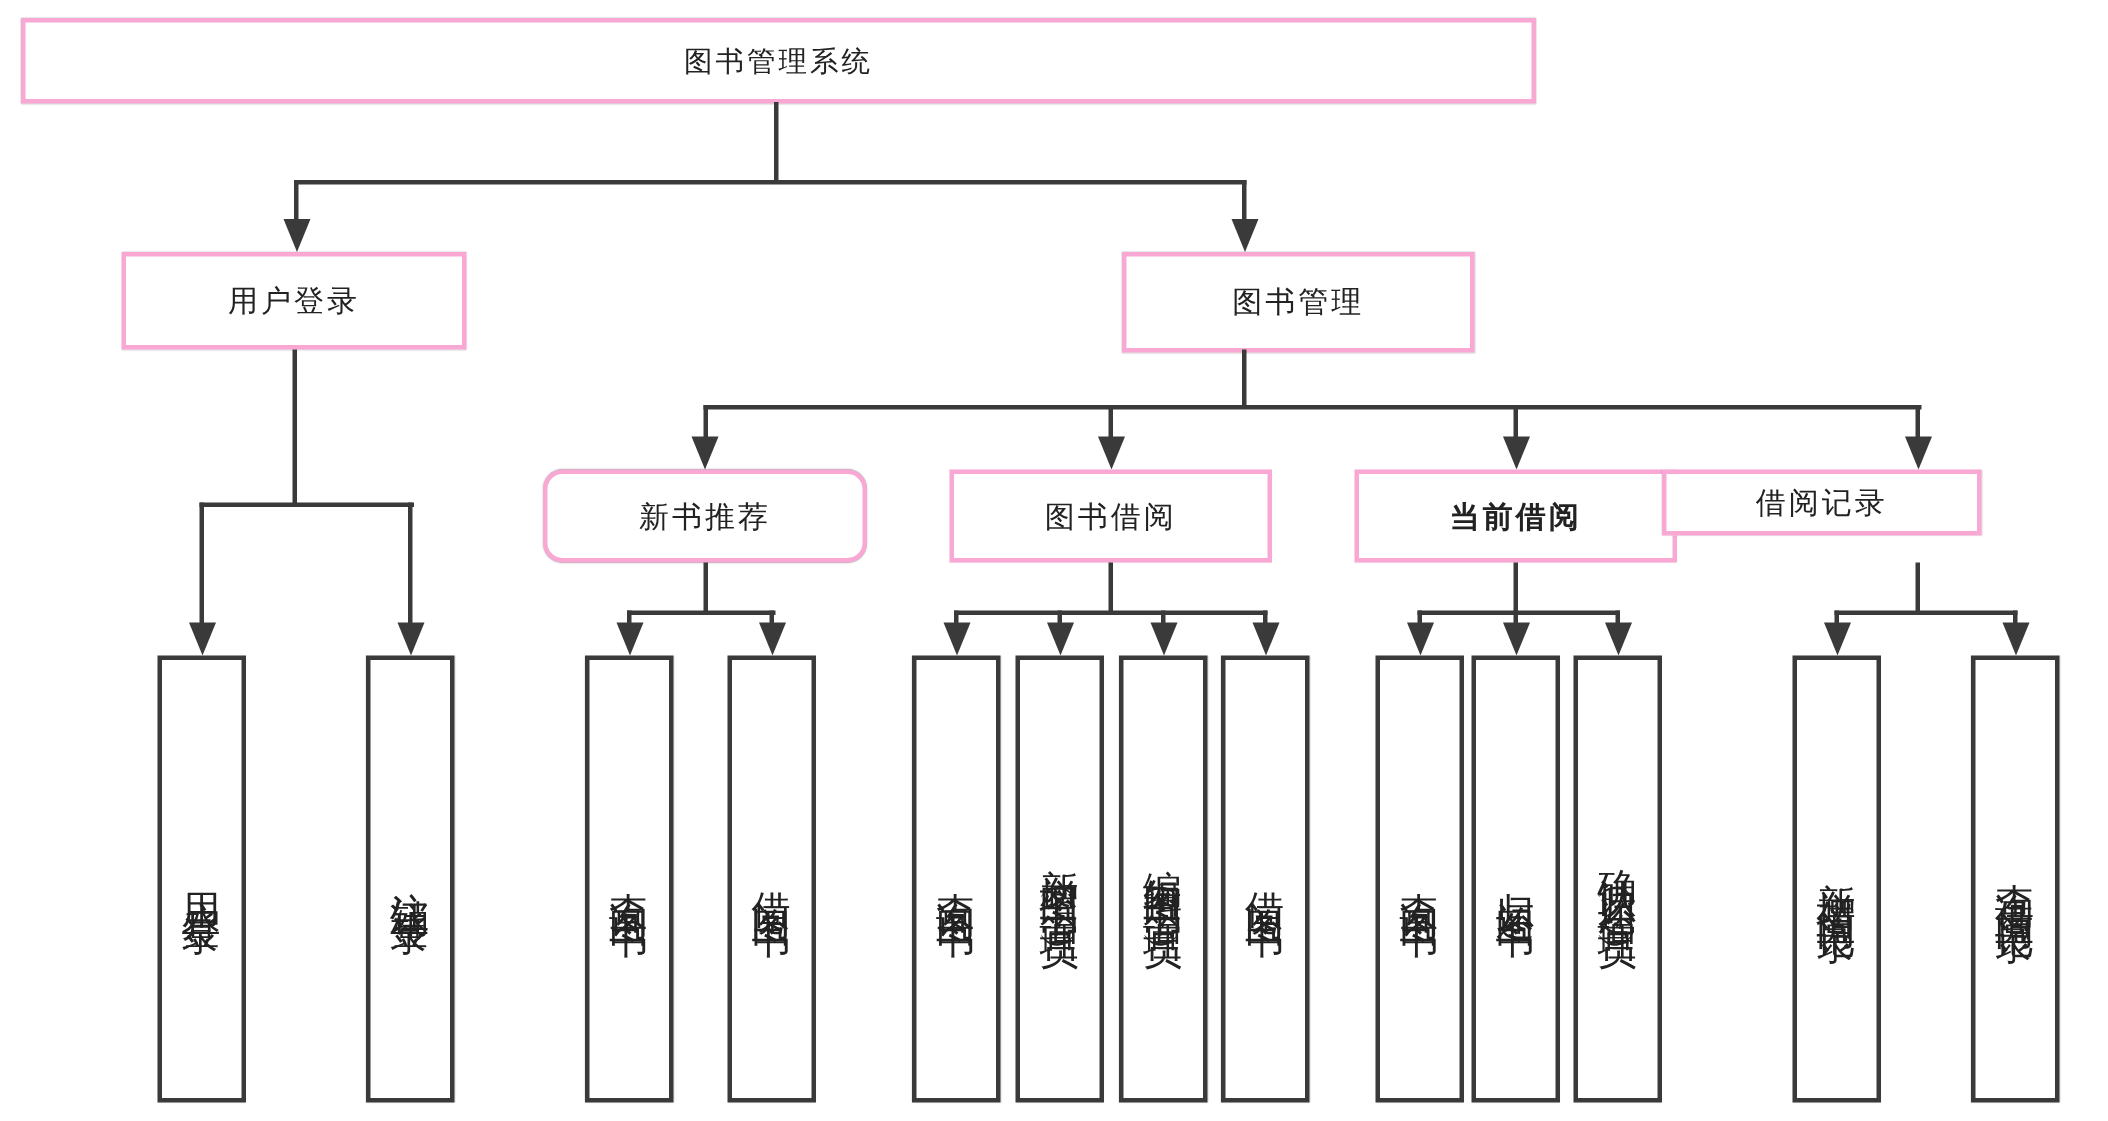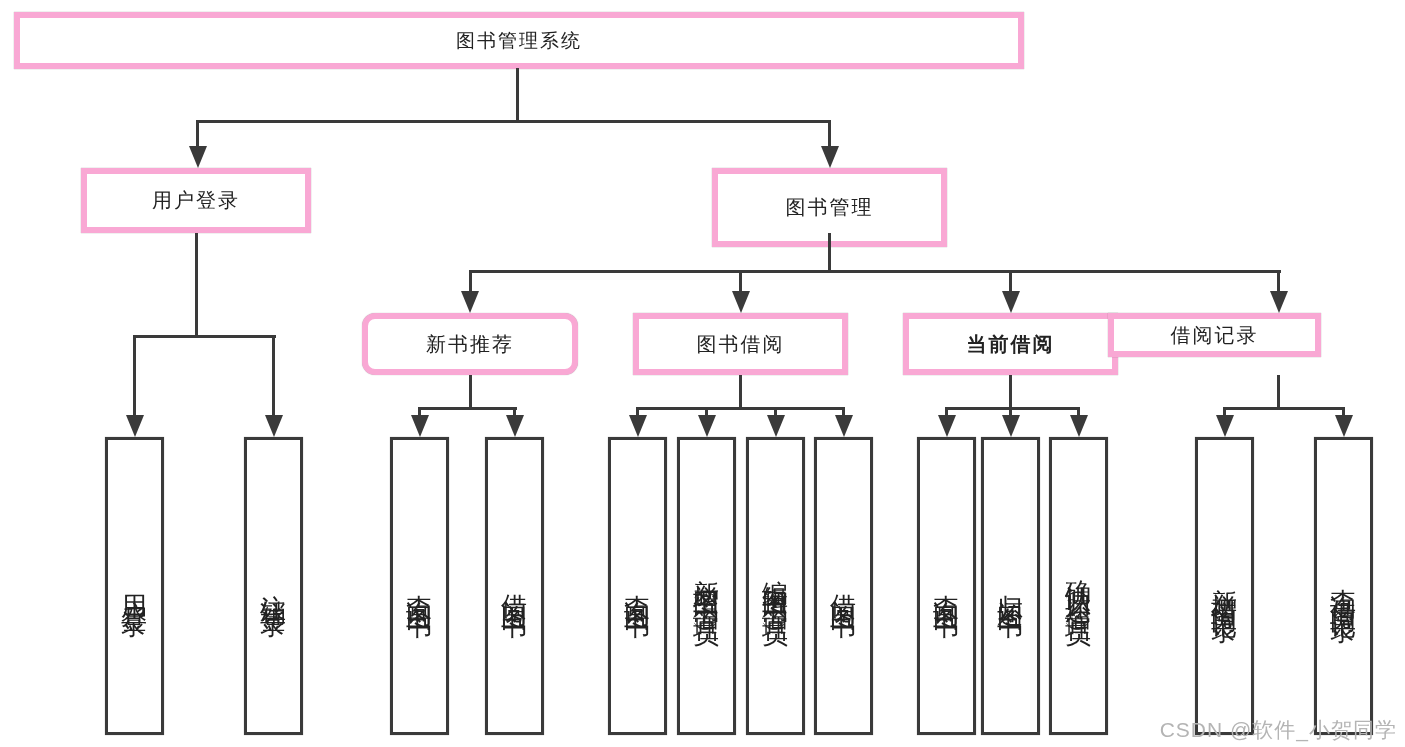--- a/index.html
+++ b/index.html
@@ -7,21 +7,21 @@
     position:relative;
     width:1405px;height:747px;
     background:#ffffff;
     font-family:"Liberation Sans", sans-serif;
     color:#222;
     overflow:hidden;
   }
   .node{
     position:absolute;
     box-sizing:border-box;
-    border:6px solid #f9a8d4;
+    border:3px solid #f9a8d4;
     background:#fff;
     display:flex;
     align-items:center;
     justify-content:center;
     font-size:20px;
     letter-spacing:2px;
     box-shadow:0 0 1px rgba(0,0,0,0.35);
   }
   .vnode{
     position:absolute;
@@ -63,21 +63,21 @@
   <div class="node" style="left:14px;top:12px;width:1010px;height:57px;font-size:19px;">图书管理系统</div>
 
   <div class="vl" style="left:516px;top:68px;height:54px;"></div>
   <div class="hl" style="left:196px;top:120px;width:635px;"></div>
   <div class="vl" style="left:196px;top:120px;height:28px;"></div>
   <div class="tri" style="left:189px;top:146px;"></div>
   <div class="vl" style="left:828px;top:120px;height:28px;"></div>
   <div class="tri" style="left:821px;top:146px;"></div>
 
   <div class="node" style="left:81px;top:168px;width:230px;height:65px;">用户登录</div>
-  <div class="node" style="left:712px;top:168px;width:235px;height:79px;">图书管理</div>
+  <div class="node" style="left:748px;top:168px;width:235px;height:67px;">图书管理</div>
 
   <div class="vl" style="left:195px;top:233px;height:104px;"></div>
   <div class="hl" style="left:133px;top:335px;width:143px;"></div>
   <div class="vl" style="left:133px;top:335px;height:82px;"></div>
   <div class="tri" style="left:126px;top:415px;"></div>
   <div class="vl" style="left:272px;top:335px;height:82px;"></div>
   <div class="tri" style="left:265px;top:415px;"></div>
 
   <div class="vl" style="left:828px;top:233px;height:39px;"></div>
   <div class="hl" style="left:469px;top:270px;width:812px;"></div>
@@ -140,15 +140,14 @@
   <div class="vnode" style="left:746px;top:437px;width:59px;height:298px;">编辑图书（管理员）</div>
   <div class="vnode" style="left:814px;top:437px;width:59px;height:298px;">借阅图书</div>
 
   <div class="vnode" style="left:917px;top:437px;width:59px;height:298px;">查询图书</div>
   <div class="vnode" style="left:981px;top:437px;width:59px;height:298px;">归还图书</div>
   <div class="vnode" style="left:1049px;top:437px;width:59px;height:298px;">确认归还（管理员）</div>
 
   <div class="vnode" style="left:1195px;top:437px;width:59px;height:298px;">新增借阅记录</div>
   <div class="vnode" style="left:1314px;top:437px;width:59px;height:298px;">查询借阅记录</div>
 
-  <div class="watermark">CSDN @软件_小贺同学</div>
 
 </div>
 
 </body></html>

